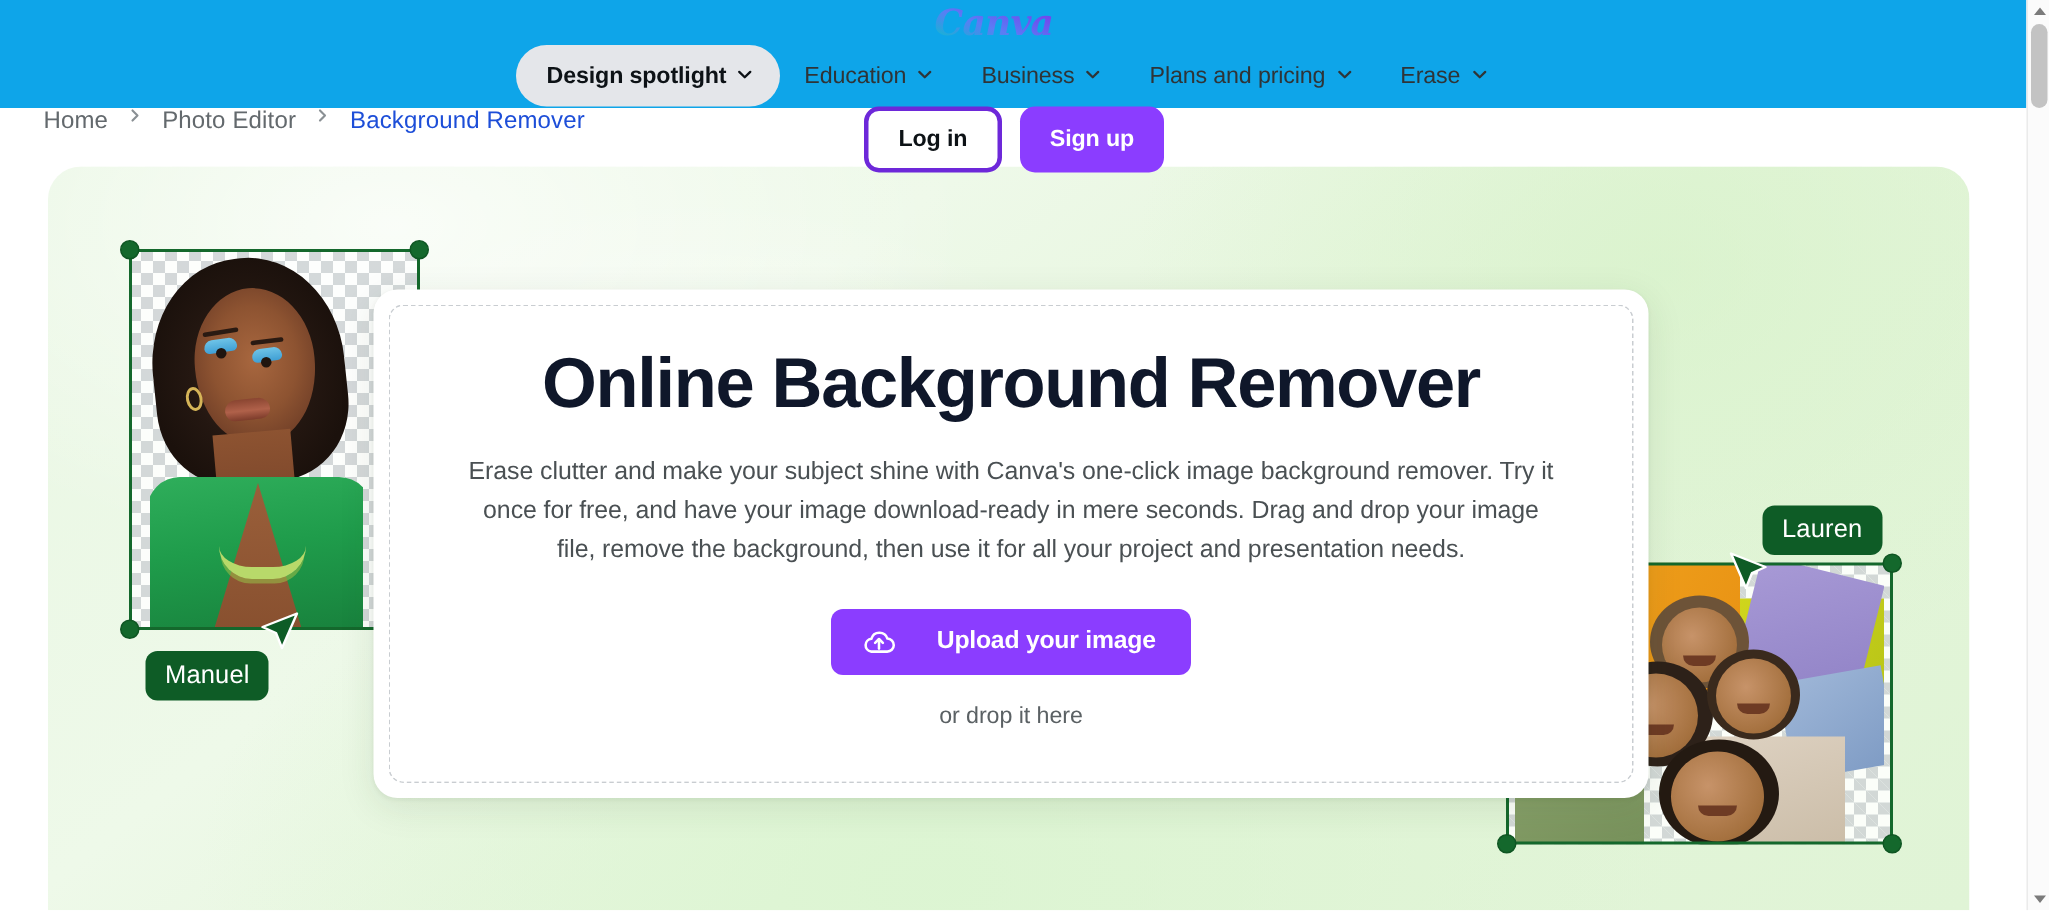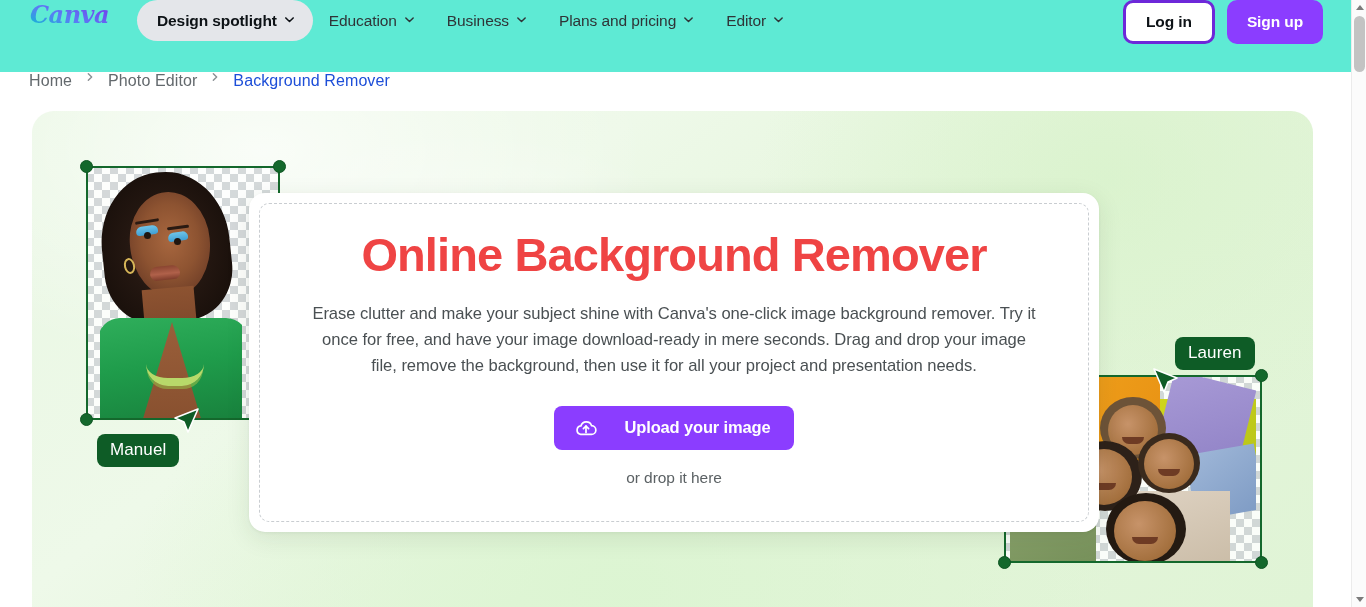--- a/index.html
+++ b/index.html
@@ -14,24 +14,25 @@
     position: relative;
     width: 1366px; height: 607px;
     background: #ffffff;
     overflow: hidden;
   }
 
   
   .header {
     position: absolute; top: 0; left: 0;
     width: 1351px; height: 72px;
-    background: #5eead4;
-    display: flex; align-items: flex-start;
+    background: #0ea5e9;
+    display: flex; align-items: center;
     padding: 0 28px 0 29px;
     z-index: 40;
+    flex-direction: column;
   }
   .logo {
     width: 86px; height: 30px;
     margin-right: 22px;
     display: flex; align-items: center;
     flex: none;
   }
   .logo svg { display: block; }
 
   .nav { display: flex; align-items: center; gap: 0px; flex: 1 1 auto; }
@@ -312,21 +313,21 @@
     pointer-events: none;
   }
   .card-inner {
     position: absolute; inset: 0;
     display: flex; flex-direction: column; align-items: center;
     padding-top: 37px;
   }
   .hero-title {
     font-size: 47px;
     font-weight: 700;
-    color: #ef4444;
+    color: #0f172a;
     letter-spacing: -0.9px;
     line-height: 1.08;
     text-align: center;
   }
   .hero-sub {
     margin-top: 20px;
     width: 730px;
     text-align: center;
     font-size: 16.6px;
     line-height: 26px;
@@ -429,21 +430,21 @@
       <div class="nav-item">
         <span>Plans and pricing</span>
         <span class="chev">
           <svg viewBox="0 0 12 12" width="11" height="11">
               <path d="M2 4.3 L6 8.2 L10 4.3" fill="none" stroke="#2f3437" stroke-width="1.6" stroke-linecap="round" stroke-linejoin="round"></path>
             </svg>
         </span>
       </div>
 
       <div class="nav-item">
-        <span>Editor</span>
+        <span>Erase</span>
         <span class="chev">
           <svg viewBox="0 0 12 12" width="11" height="11">
               <path d="M2 4.3 L6 8.2 L10 4.3" fill="none" stroke="#2f3437" stroke-width="1.6" stroke-linecap="round" stroke-linejoin="round"></path>
             </svg>
         </span>
       </div>
     </nav>
 
     <div class="header-right">
       <button class="btn-login">Log in</button>

